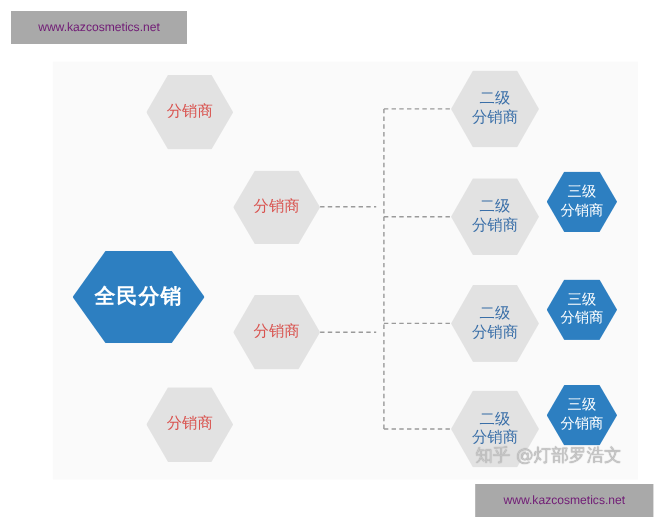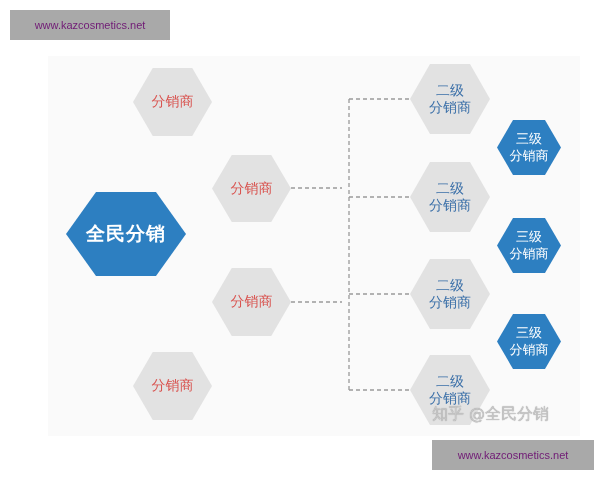--- a/index.html
+++ b/index.html
@@ -19,21 +19,21 @@
     }
     .wm-top { left: 10px; top: 10px; width: 160px; height: 30px; }
     .wm-bottom { left: 432px; top: 440px; width: 162px; height: 30px; }
     .hex {
       position: absolute;
       clip-path: polygon(25% 0%, 75% 0%, 100% 50%, 75% 100%, 25% 100%, 0% 50%);
       display: flex; flex-direction: column; align-items: center; justify-content: center;
       text-align: center; line-height: 1.25;
     }
     .hex-gray { background: #e2e2e2; }
-    .hex-blue { background: #2d7fc1; color: #ffffff; }
+    .hex-blue { background: #2d7fc1; color: #ffffff; margin-top: 36px; }
     .red-text { color: #d9534f; font-size: 14px; }
     .steel-text { color: #3a6fa8; font-size: 14px; text-align: right; }
     .white-text { color: #ffffff; font-size: 13px; }
     .root-text { color: #ffffff; font-size: 19px; font-weight: bold; letter-spacing: 1px; }
     svg.lines { position: absolute; left: 0; top: 0; }
     .credit {
       position: absolute; left: 432px; top: 404px; font-size: 16px; color: #c8c8c8;
       text-shadow: 0 0 1px #888;
     }
   </style>
@@ -96,15 +96,15 @@
 </div>
 <div class="hex hex-blue" style="left:497px; top:218px; width:64px; height:55px;">
   <span class="white-text">三级</span>
   <span class="white-text">分销商</span>
 </div>
 <div class="hex hex-blue" style="left:497px; top:314px; width:64px; height:55px;">
   <span class="white-text">三级</span>
   <span class="white-text">分销商</span>
 </div>
 
-<div class="credit">知乎 @全民分销</div>
+<div class="credit">知乎 @灯部罗浩文</div>
 
 <div class="wm wm-bottom">www.kazcosmetics.net</div>
 
 </body></html>

